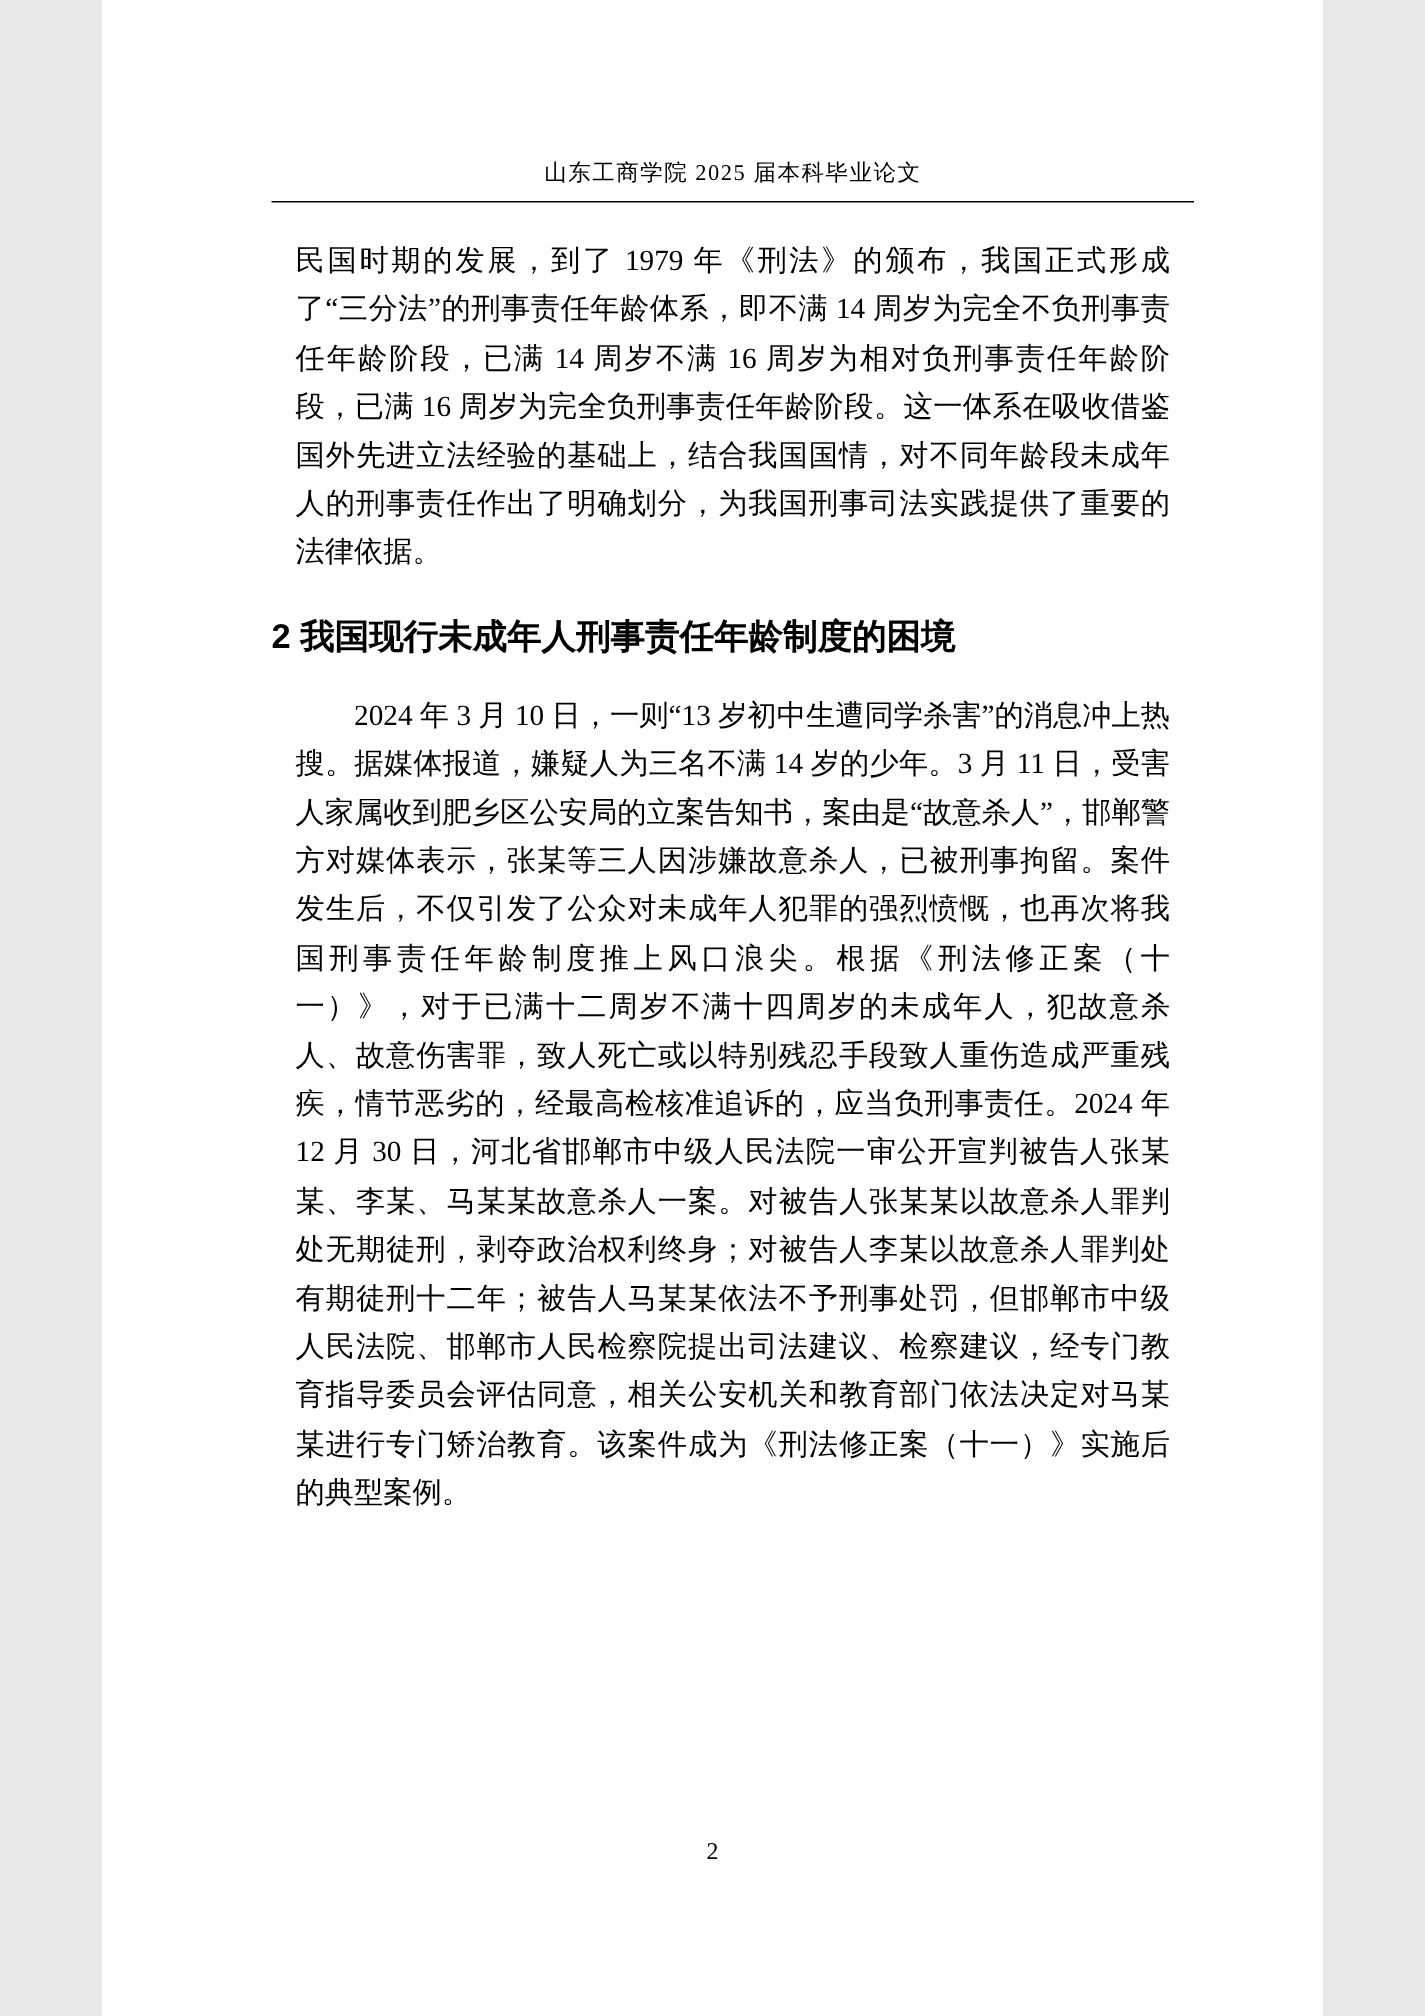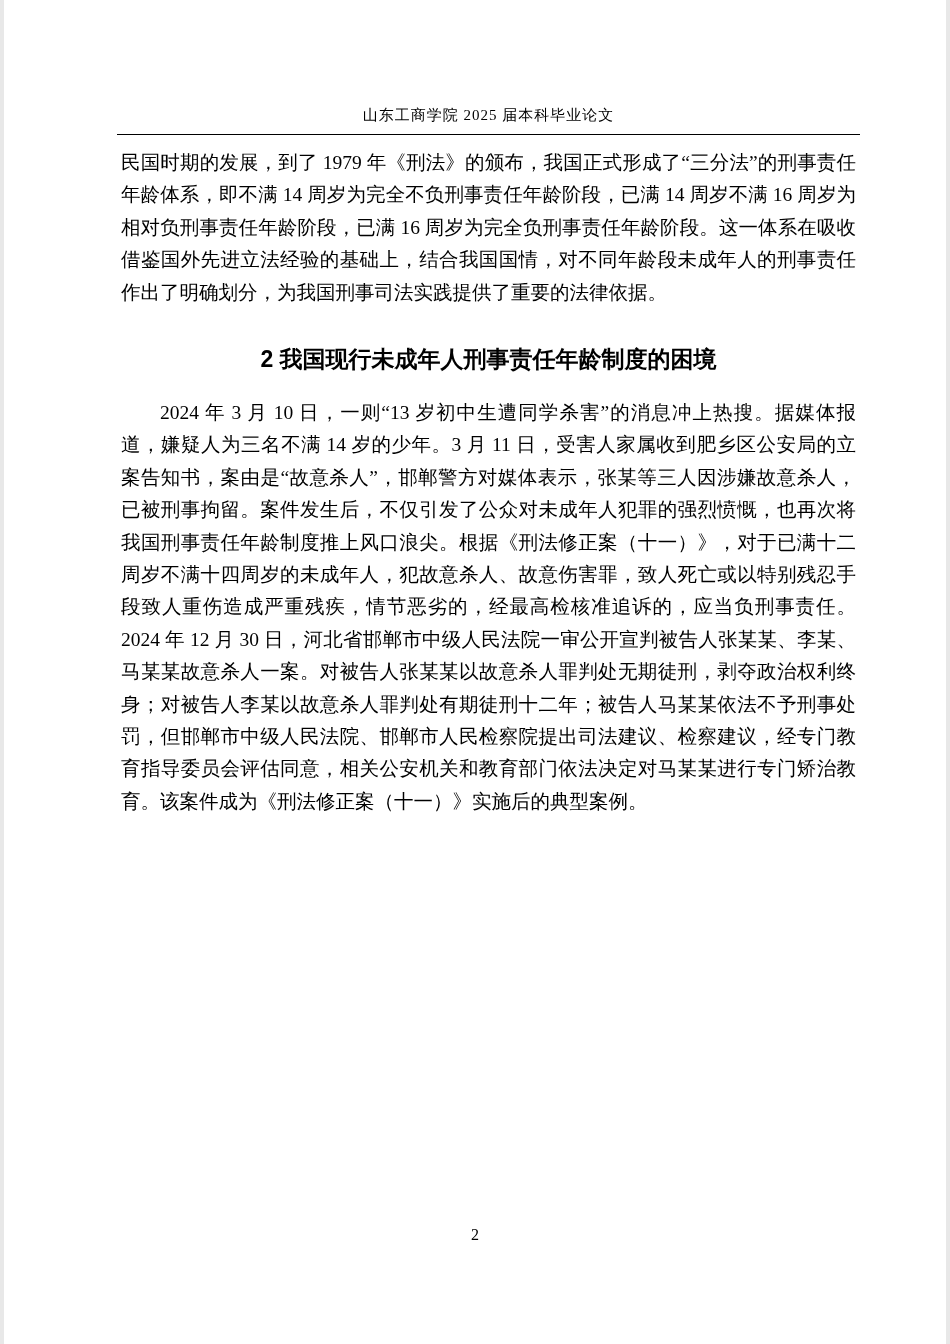--- a/index.html
+++ b/index.html
@@ -2,21 +2,21 @@
 <html><head>
 <meta charset="utf-8">
 <style>
   html, body {
     margin: 0;
     padding: 0;
     background: #e8e8e8;
   }
   .page {
     position: relative;
-    width: 942px;
+    width: 814px;
     height: 1344px;
     margin: 0 auto;
     background: #ffffff;
     box-sizing: border-box;
     font-family: "Liberation Serif", "DejaVu Serif", serif;
     color: #000000;
     overflow: hidden;
   }
   .header {
     position: absolute;
@@ -32,34 +32,34 @@
   .body-text {
     position: absolute;
     top: 143px;
     left: 113px;
     right: 86px;
     font-size: 19.5px;
     line-height: 32.4px;
     text-align: justify;
   }
   .body-text p {
-    margin: 4px;
+    margin: 16px;
     padding: 0;
   }
   .indent {
     text-indent: 2em;
   }
   .section-heading {
     font-family: "Liberation Sans", "DejaVu Sans", sans-serif;
     font-weight: bold;
     font-size: 23px;
     line-height: 1.3;
-    text-align: center;
+    text-align: left;
     text-indent: 0;
-    margin: 36px 0 22px 0;
+    margin: 24px 0 22px 0;
     color: #000000;
   }
   .footer {
     position: absolute;
     bottom: 100px;
     left: 0;
     width: 100%;
     text-align: center;
     font-size: 16px;
   }

